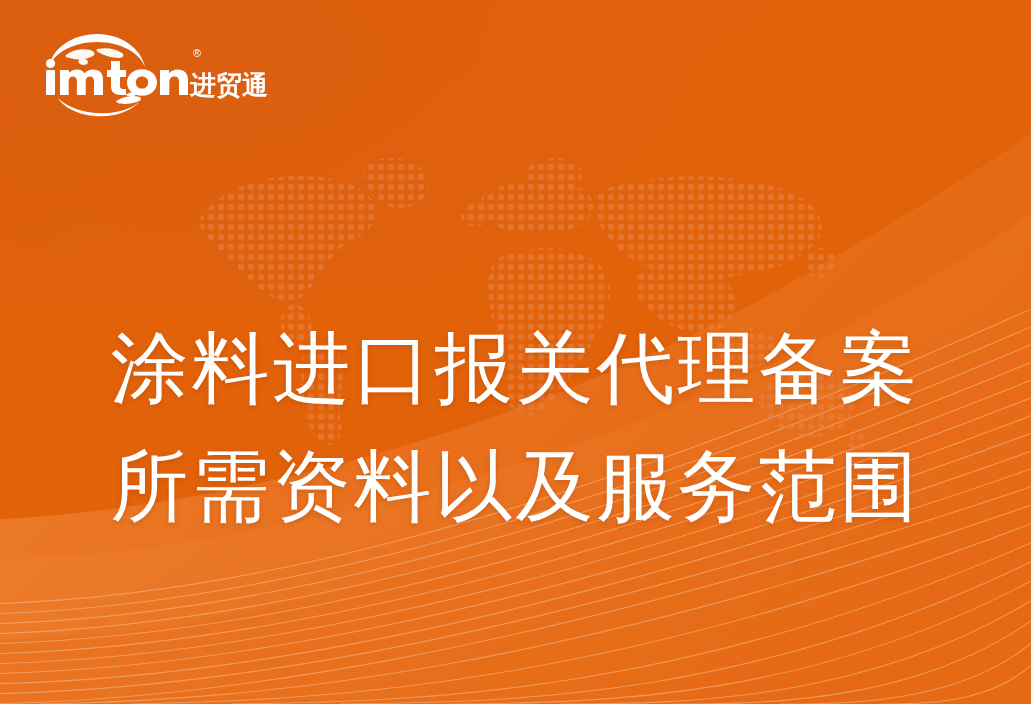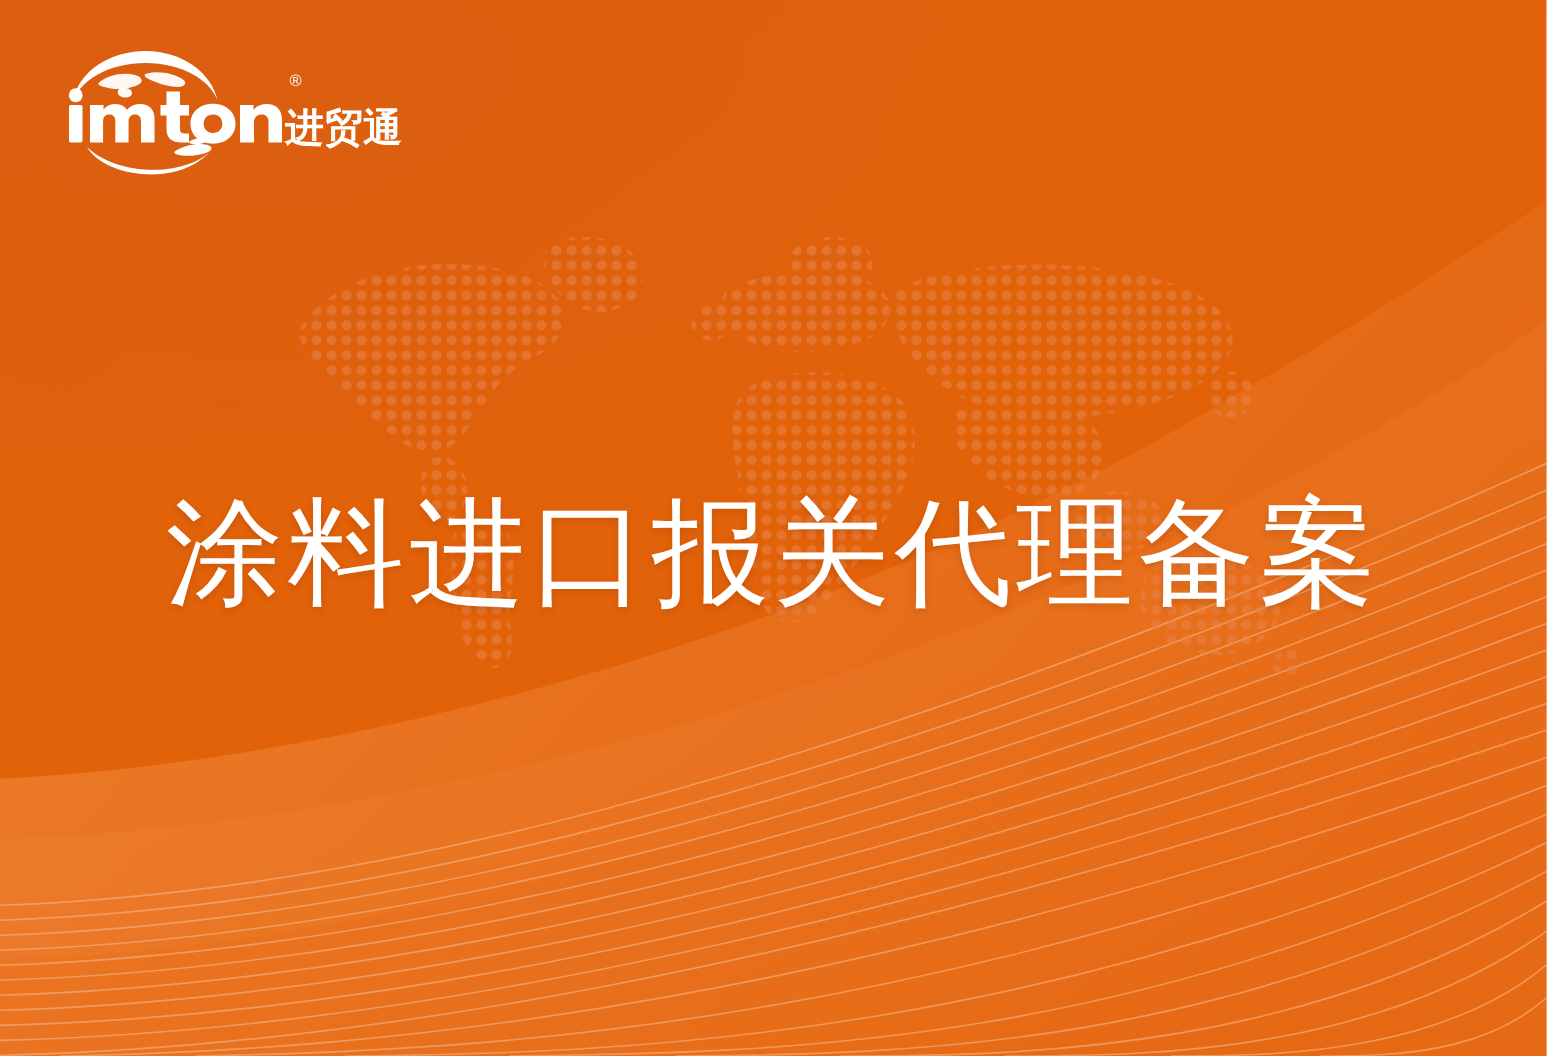--- a/index.html
+++ b/index.html
@@ -244,15 +244,16 @@
         <path d="M82,72 C88,68.5 96,67 102,68.5 C106,69.5 106,72 102,73.6
                  C96,76 87,76.6 82,75 C79.6,74.2 79.6,73.2 82,72 Z"></path>
         <path d="M90,66.5 C94,64 99,63.4 101,64.8 C102.4,65.8 100.4,67.4 97,68
                  C93.6,68.6 89.6,67.8 90,66.5 Z"></path>
       </g>
     </svg>
   </div>
 
   <h1 class="headline">
     <span class="line">涂料进口报关代理备案</span>
+    <span class="line">所需资料以及服务范围</span>
   </h1>
 
 </div>
 
 </body></html>

